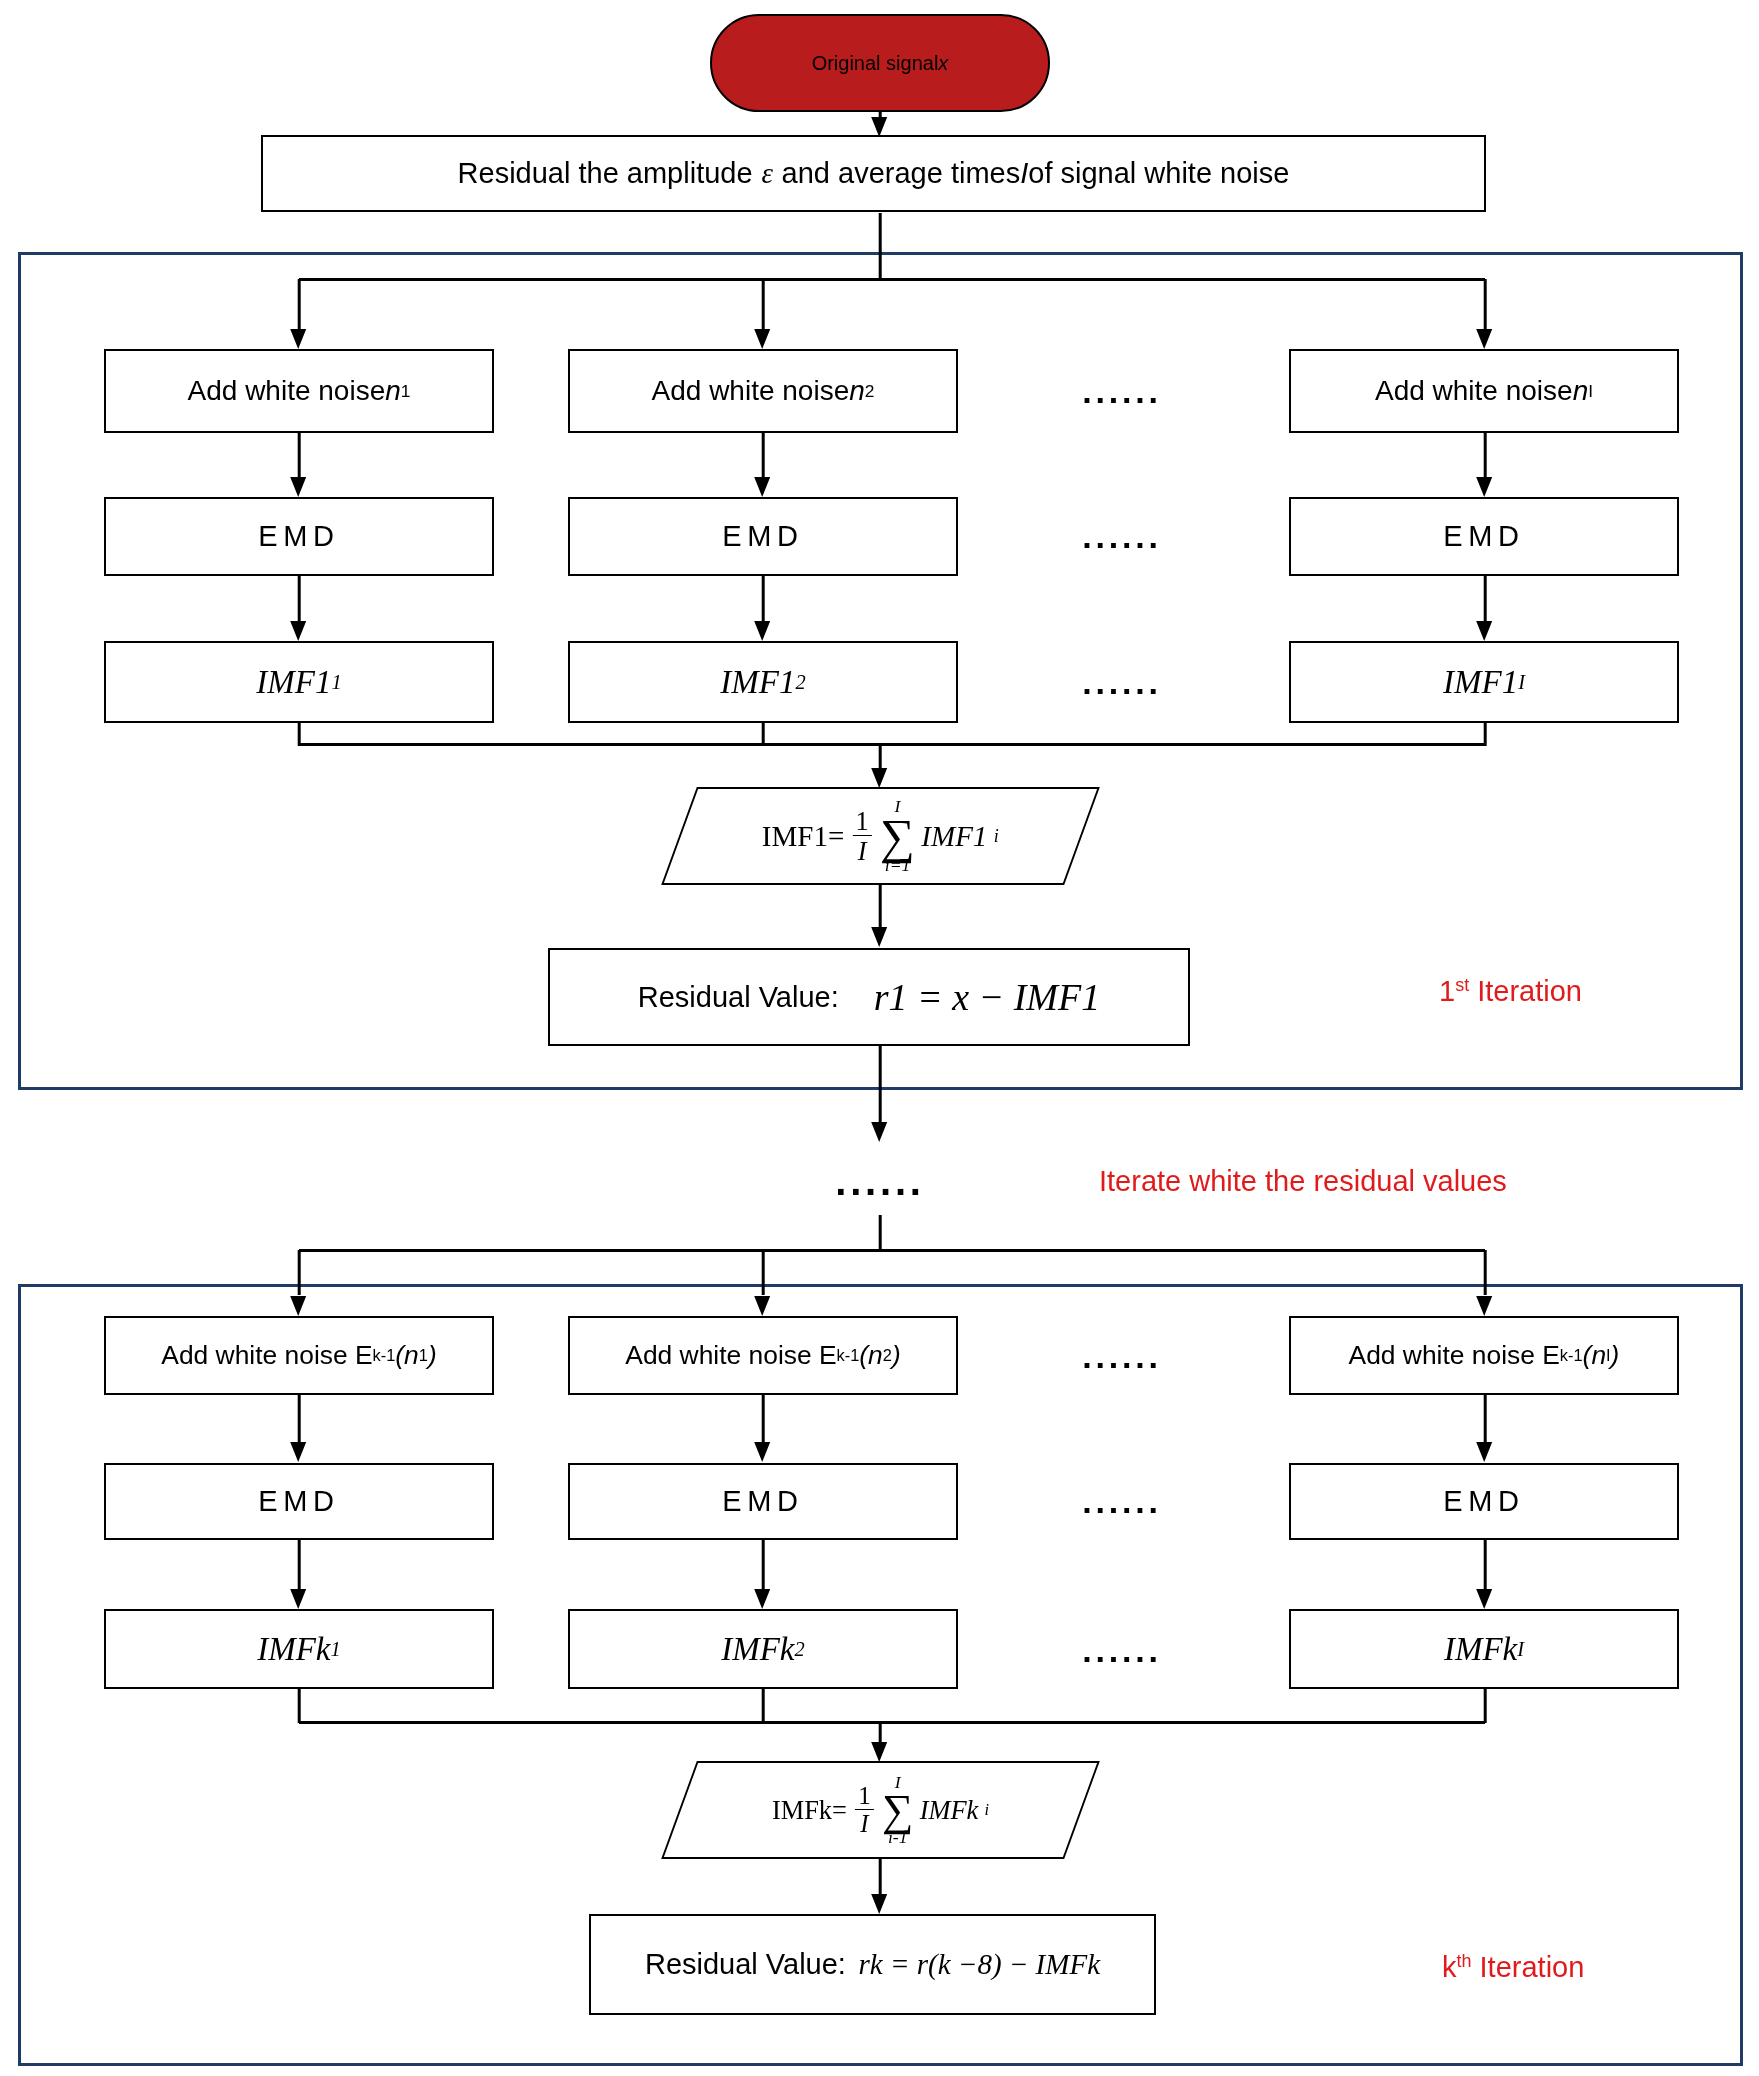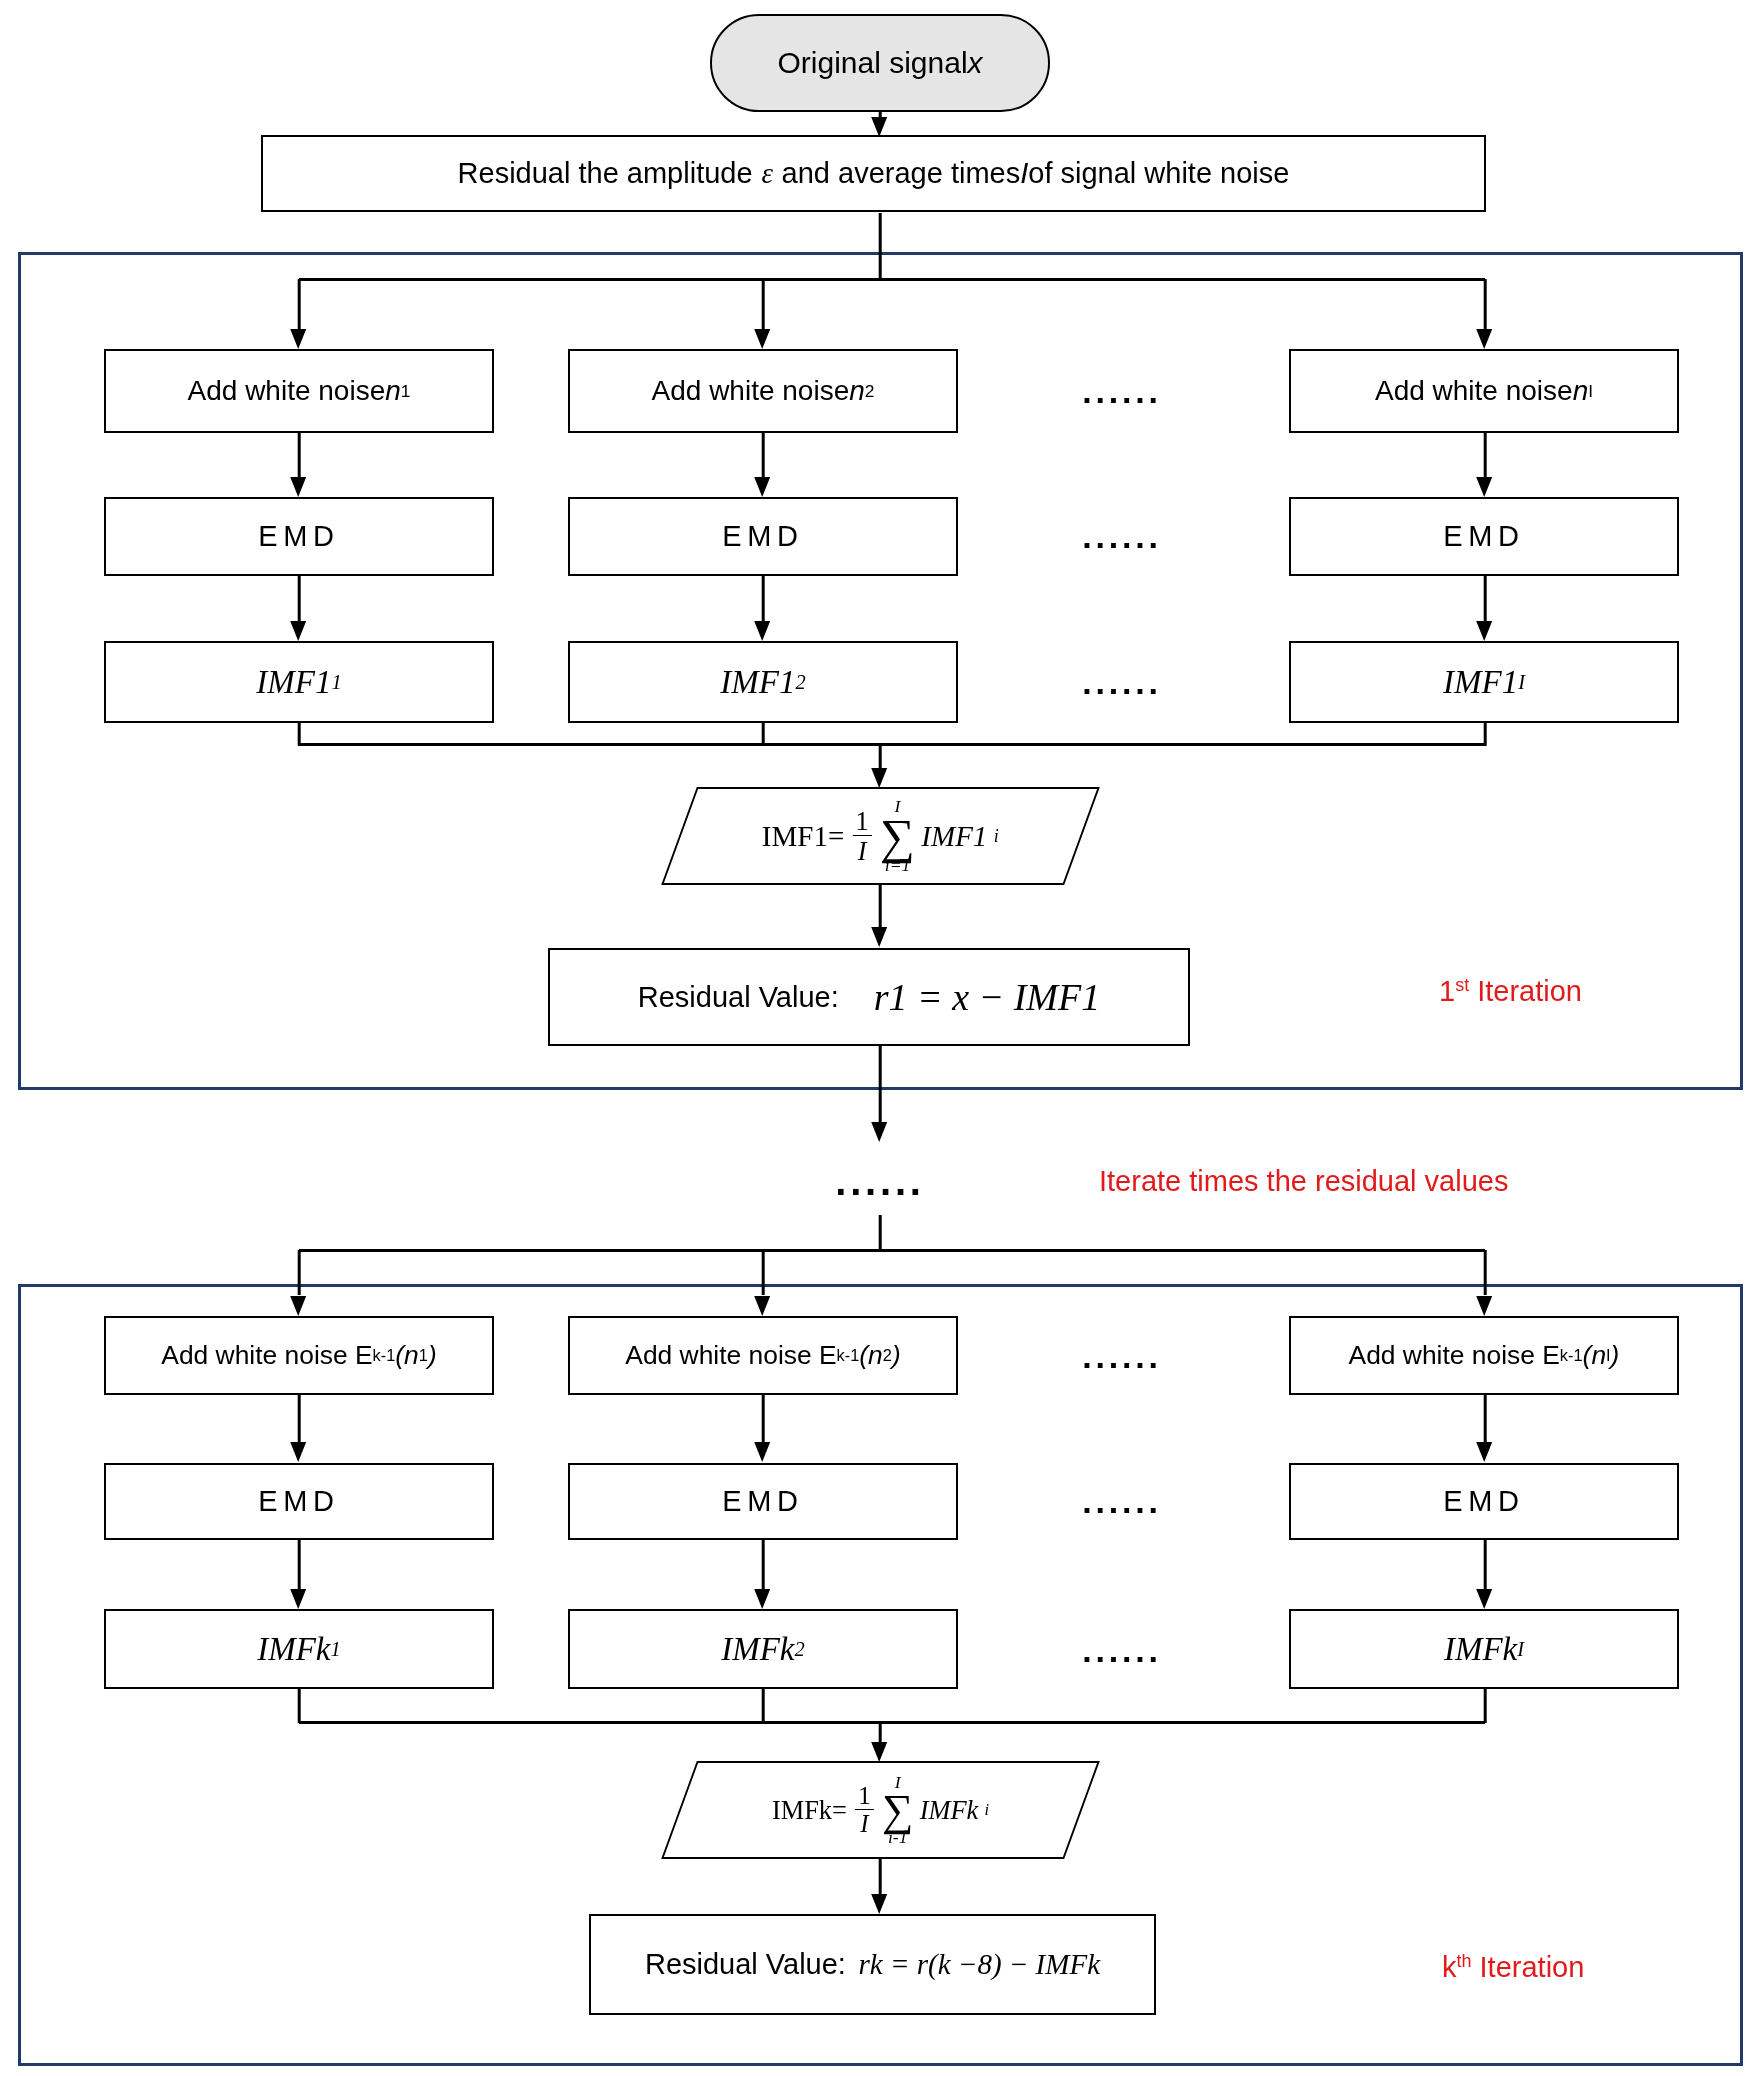--- a/index.html
+++ b/index.html
@@ -25,22 +25,22 @@
                font-family:"Liberation Serif",serif;font-size:29px;}
   .frac{display:inline-flex;flex-direction:column;align-items:center;line-height:1.05;font-size:26.4px;}
   .frac .den{border-top:1.9px solid #000;padding:1.3px 5px 0 5px;}
   .frac .num{padding:0 5px;}
   .sigma{display:inline-flex;flex-direction:column;align-items:center;line-height:0.9;}
   .sigma .lim{font-size:17.6px;font-style:italic;line-height:1;}
   .sigma .sym{font-size:49px;line-height:0.85;}
   .redtext{position:absolute;color:#e01b1b;font-size:29px;white-space:nowrap;}
   .resbox-label{font-size:29px;}
   .resformula{font-family:"Liberation Serif",serif;font-style:italic;font-size:38px;}
-  .oval{position:absolute;border:2.5px solid #000;border-radius:57px;background:#e5e5e5;
-        display:flex;align-items:center;justify-content:center;font-size:30px;box-sizing:border-box;}
+  .oval{position:absolute;border:2.5px solid #000;border-radius:57px;background:#b91c1c;
+        display:flex;align-items:center;justify-content:center;font-size:20px;box-sizing:border-box;}
 </style>
 </head>
 <body>
 
 <div id="canvas">
 
   <div class="container" style="left:17.6px;top:252px;width:1719px;height:832px;"></div>
   <div class="container" style="left:17.6px;top:1284px;width:1719px;height:776px;"></div>
 
   <div class="oval" style="left:710px;top:14px;width:340px;height:98px;">
@@ -157,21 +157,21 @@
     <span class="resformula">r1 = x − IMF1</span>
   </div>
 
   <div class="redtext" style="left:1439px;top:975px;">
     <span>1</span><span class="sup">st</span><span> Iteration</span>
   </div>
 
   <div class="vl" style="left:880px;top:1045px;height:78px;"></div>
   <div class="ah" style="left:880px;top:1122px;"></div>
   <div class="dots middots" style="left:880px;top:1181px;">......</div>
-  <div class="redtext" style="left:1099px;top:1165px;">Iterate times the residual values</div>
+  <div class="redtext" style="left:1099px;top:1165px;">Iterate white the residual values</div>
 
   <div class="vl" style="left:880px;top:1215px;height:37px;"></div>
   <div class="hl" style="left:299px;top:1249px;width:1186px;"></div>
 
   <div class="vl" style="left:299px;top:1250px;height:45px;"></div>
   <div class="ah" style="left:299px;top:1296px;"></div>
   <div class="vl" style="left:763px;top:1250px;height:45px;"></div>
   <div class="ah" style="left:763px;top:1296px;"></div>
   <div class="vl" style="left:1485px;top:1250px;height:45px;"></div>
   <div class="ah" style="left:1485px;top:1296px;"></div>

